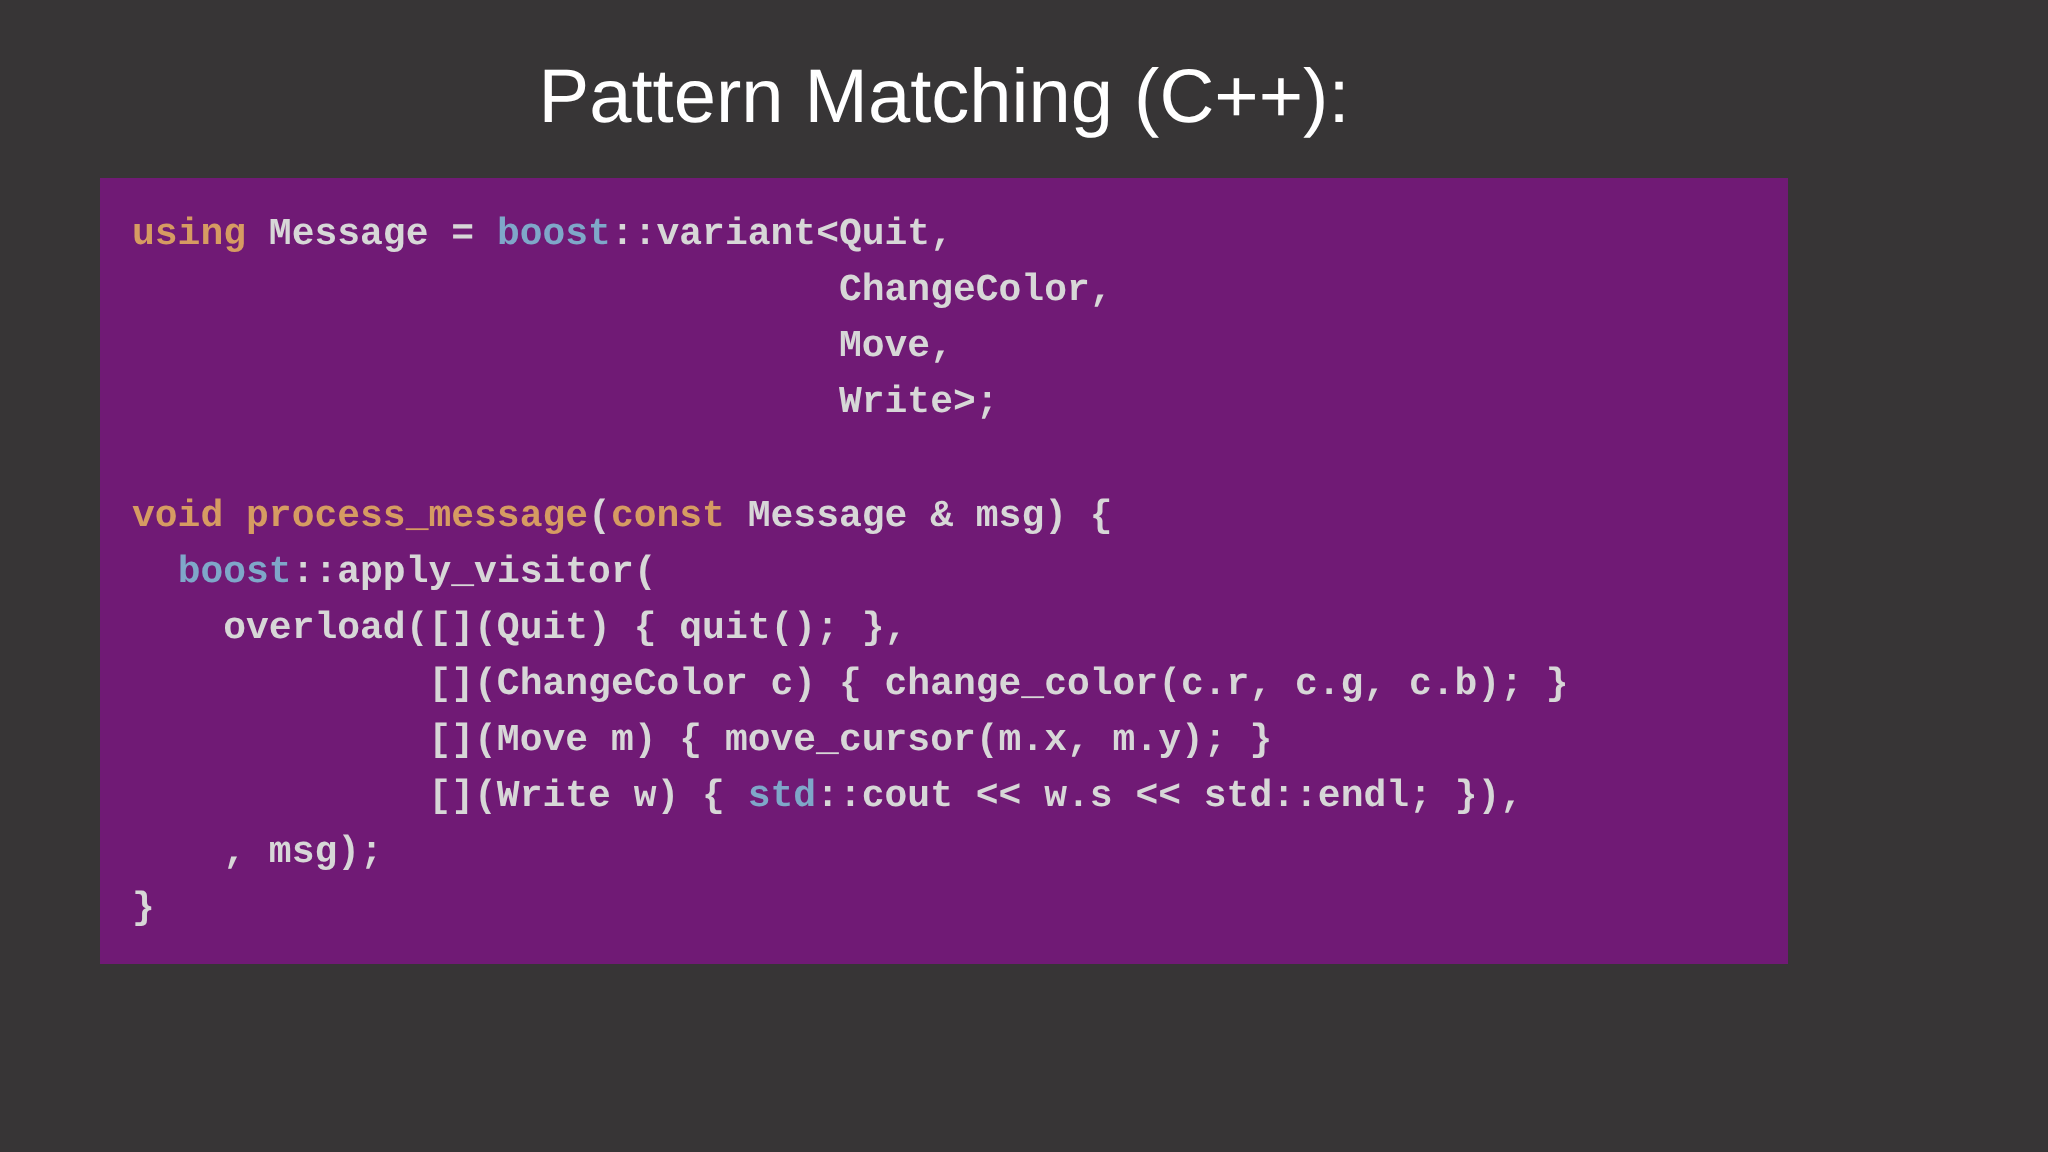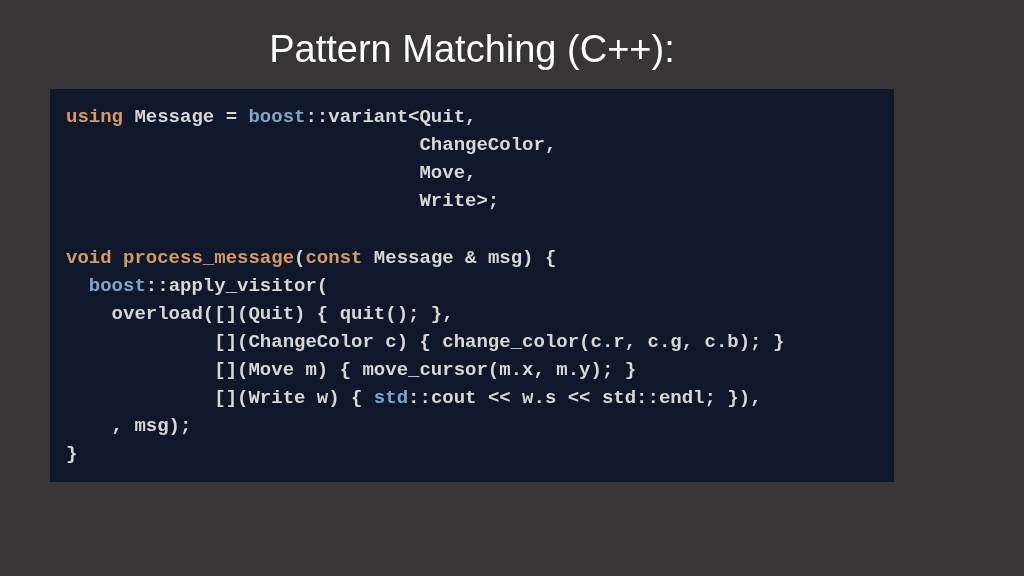--- a/index.html
+++ b/index.html
@@ -18,21 +18,21 @@
     padding: 28px 50px 0 50px;
   }
   .title {
     color: #ffffff;
     font-size: 38px;
     font-weight: 400;
     text-align: center;
     margin: 0 0 18px 0;
   }
   .code-block {
-    background: #0f172a;
+    background: #701a75;
     padding: 14px 16px;
     font-family: "Courier New", Courier, monospace;
     font-size: 19px;
     line-height: 1.48;
     color: #d7d7d7;
     font-weight: bold;
     white-space: pre;
   }
   .kw   { color: #d69b62; } 
   .ns   { color: #7fa7c9; } 

